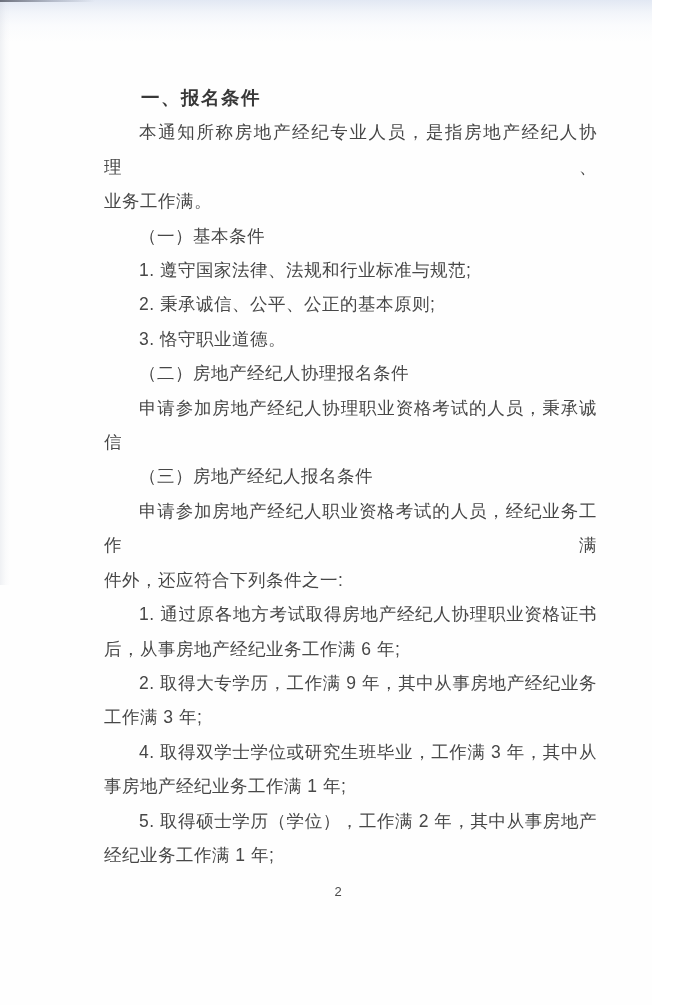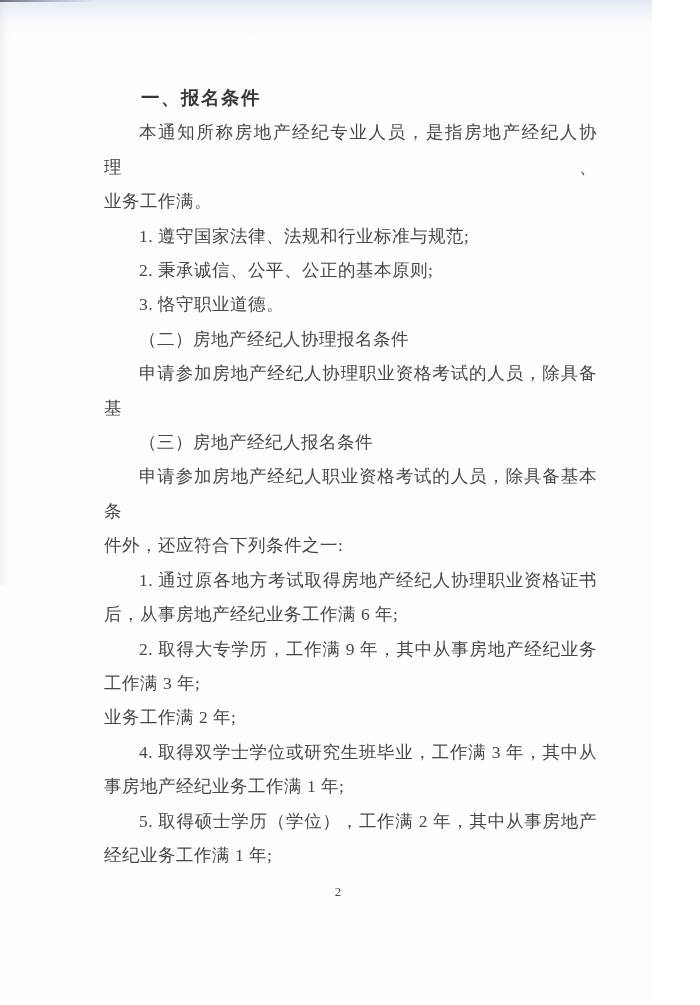--- a/index.html
+++ b/index.html
@@ -6,21 +6,21 @@
     margin: 0;
     padding: 0;
     background: #ffffff;
   }
   .page {
     position: relative;
     width: 652px;
     height: 1005px;
     background: #fefefe;
     overflow: hidden;
-    font-family: Liberation Serif, serif;
+    font-family: Liberation Sans, sans-serif;
   }
   
   .scan-tint-top {
     position: absolute;
     top: 0; left: 0; right: 0;
     height: 42px;
     background: linear-gradient(180deg,
       rgba(203,214,234,0.55) 0%,
       rgba(222,230,243,0.38) 30%,
       rgba(238,242,249,0.22) 60%,
@@ -105,33 +105,33 @@
 <div class="page">
   <div class="scan-tint-top"></div>
   <div class="scan-tint-left"></div>
   <div class="scan-mark-topleft"></div>
   <div class="scan-mark-topright"></div>
 
   <div class="content">
     <div class="line heading indent">一、报名条件</div>
     <div class="line indent fill">本通知所称房地产经纪专业人员，是指房地产经纪人协理、</div>
     <div class="line">业务工作满。</div>
+    <div class="line indent">（一）基本条件</div>
     <div class="line indent">1. 遵守国家法律、法规和行业标准与规范;</div>
     <div class="line indent">2. 秉承诚信、公平、公正的基本原则;</div>
     <div class="line indent">3. 恪守职业道德。</div>
     <div class="line indent">（二）房地产经纪人协理报名条件</div>
-    <div class="line indent fill">申请参加房地产经纪人协理职业资格考试的人员，除具备基</div>
+    <div class="line indent fill">申请参加房地产经纪人协理职业资格考试的人员，秉承诚信</div>
     <div class="line indent">（三）房地产经纪人报名条件</div>
-    <div class="line indent fill">申请参加房地产经纪人职业资格考试的人员，除具备基本条</div>
+    <div class="line indent fill">申请参加房地产经纪人职业资格考试的人员，经纪业务工作满</div>
     <div class="line">件外，还应符合下列条件之一:</div>
     <div class="line indent fill">1. 通过原各地方考试取得房地产经纪人协理职业资格证书</div>
     <div class="line">后，从事房地产经纪业务工作满 6 年;</div>
     <div class="line indent fill">2. 取得大专学历，工作满 9 年，其中从事房地产经纪业务</div>
     <div class="line">工作满 3 年;</div>
-    <div class="line">业务工作满 2 年;</div>
     <div class="line indent fill">4. 取得双学士学位或研究生班毕业，工作满 3 年，其中从</div>
     <div class="line">事房地产经纪业务工作满 1 年;</div>
     <div class="line indent fill">5. 取得硕士学历（学位），工作满 2 年，其中从事房地产</div>
     <div class="line">经纪业务工作满 1 年;</div>
   </div>
 
   <div class="pagenum">2</div>
 </div>
 
 </body></html>

